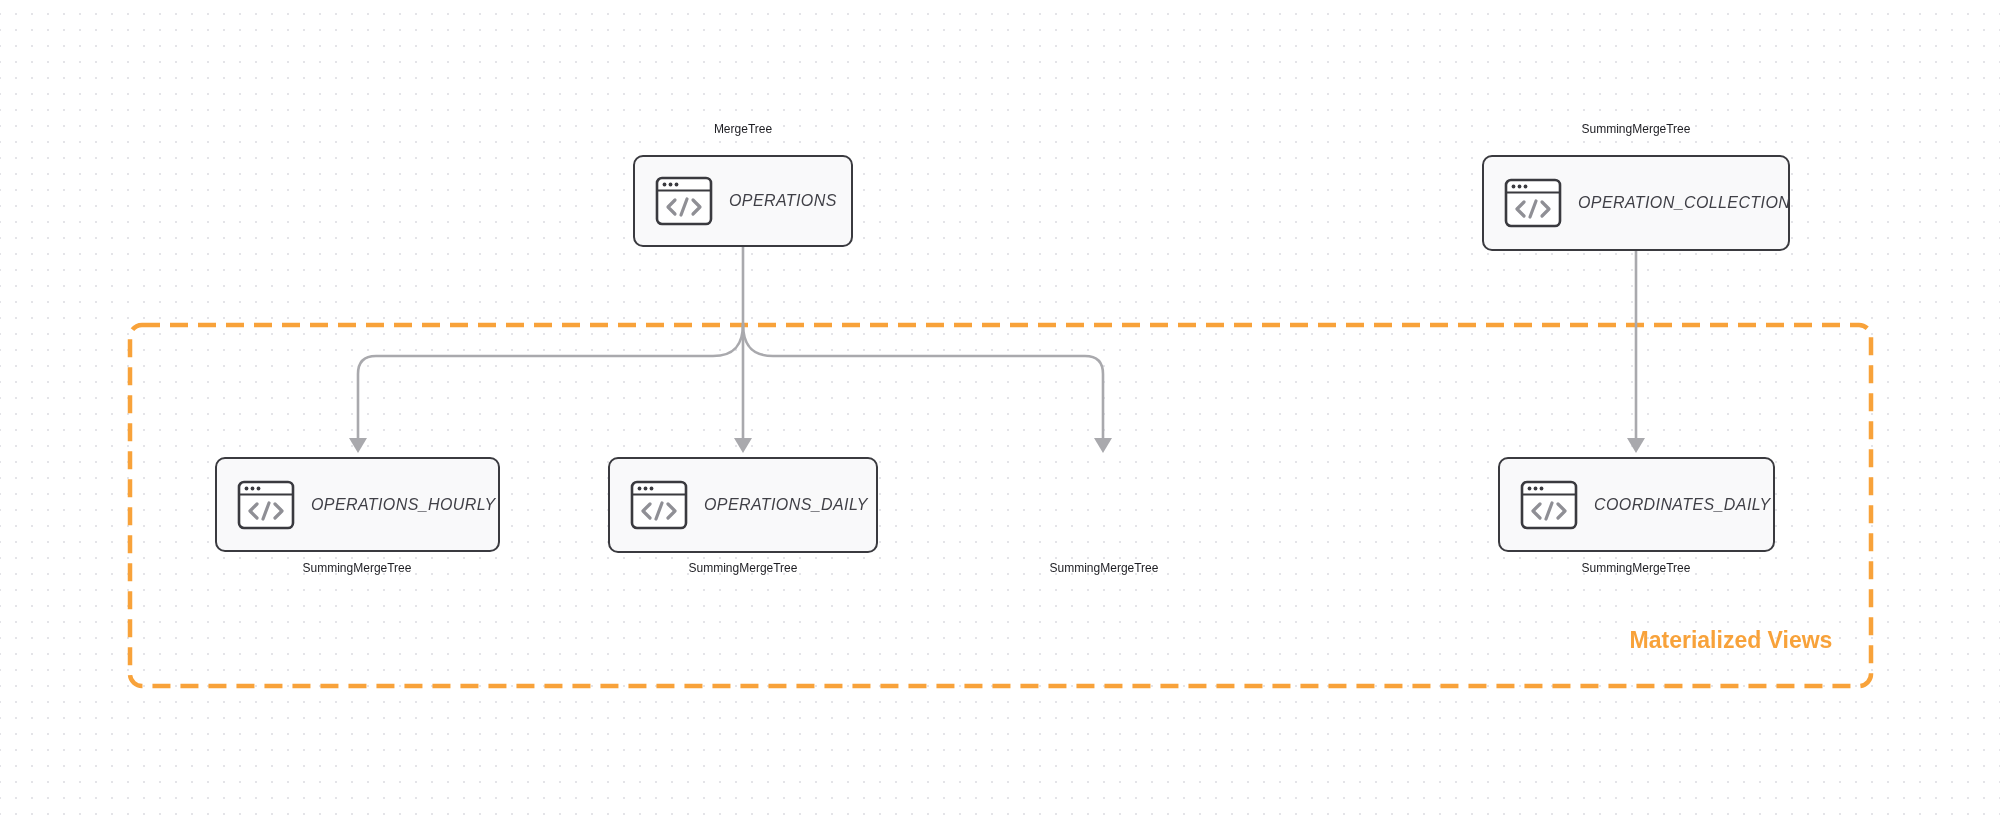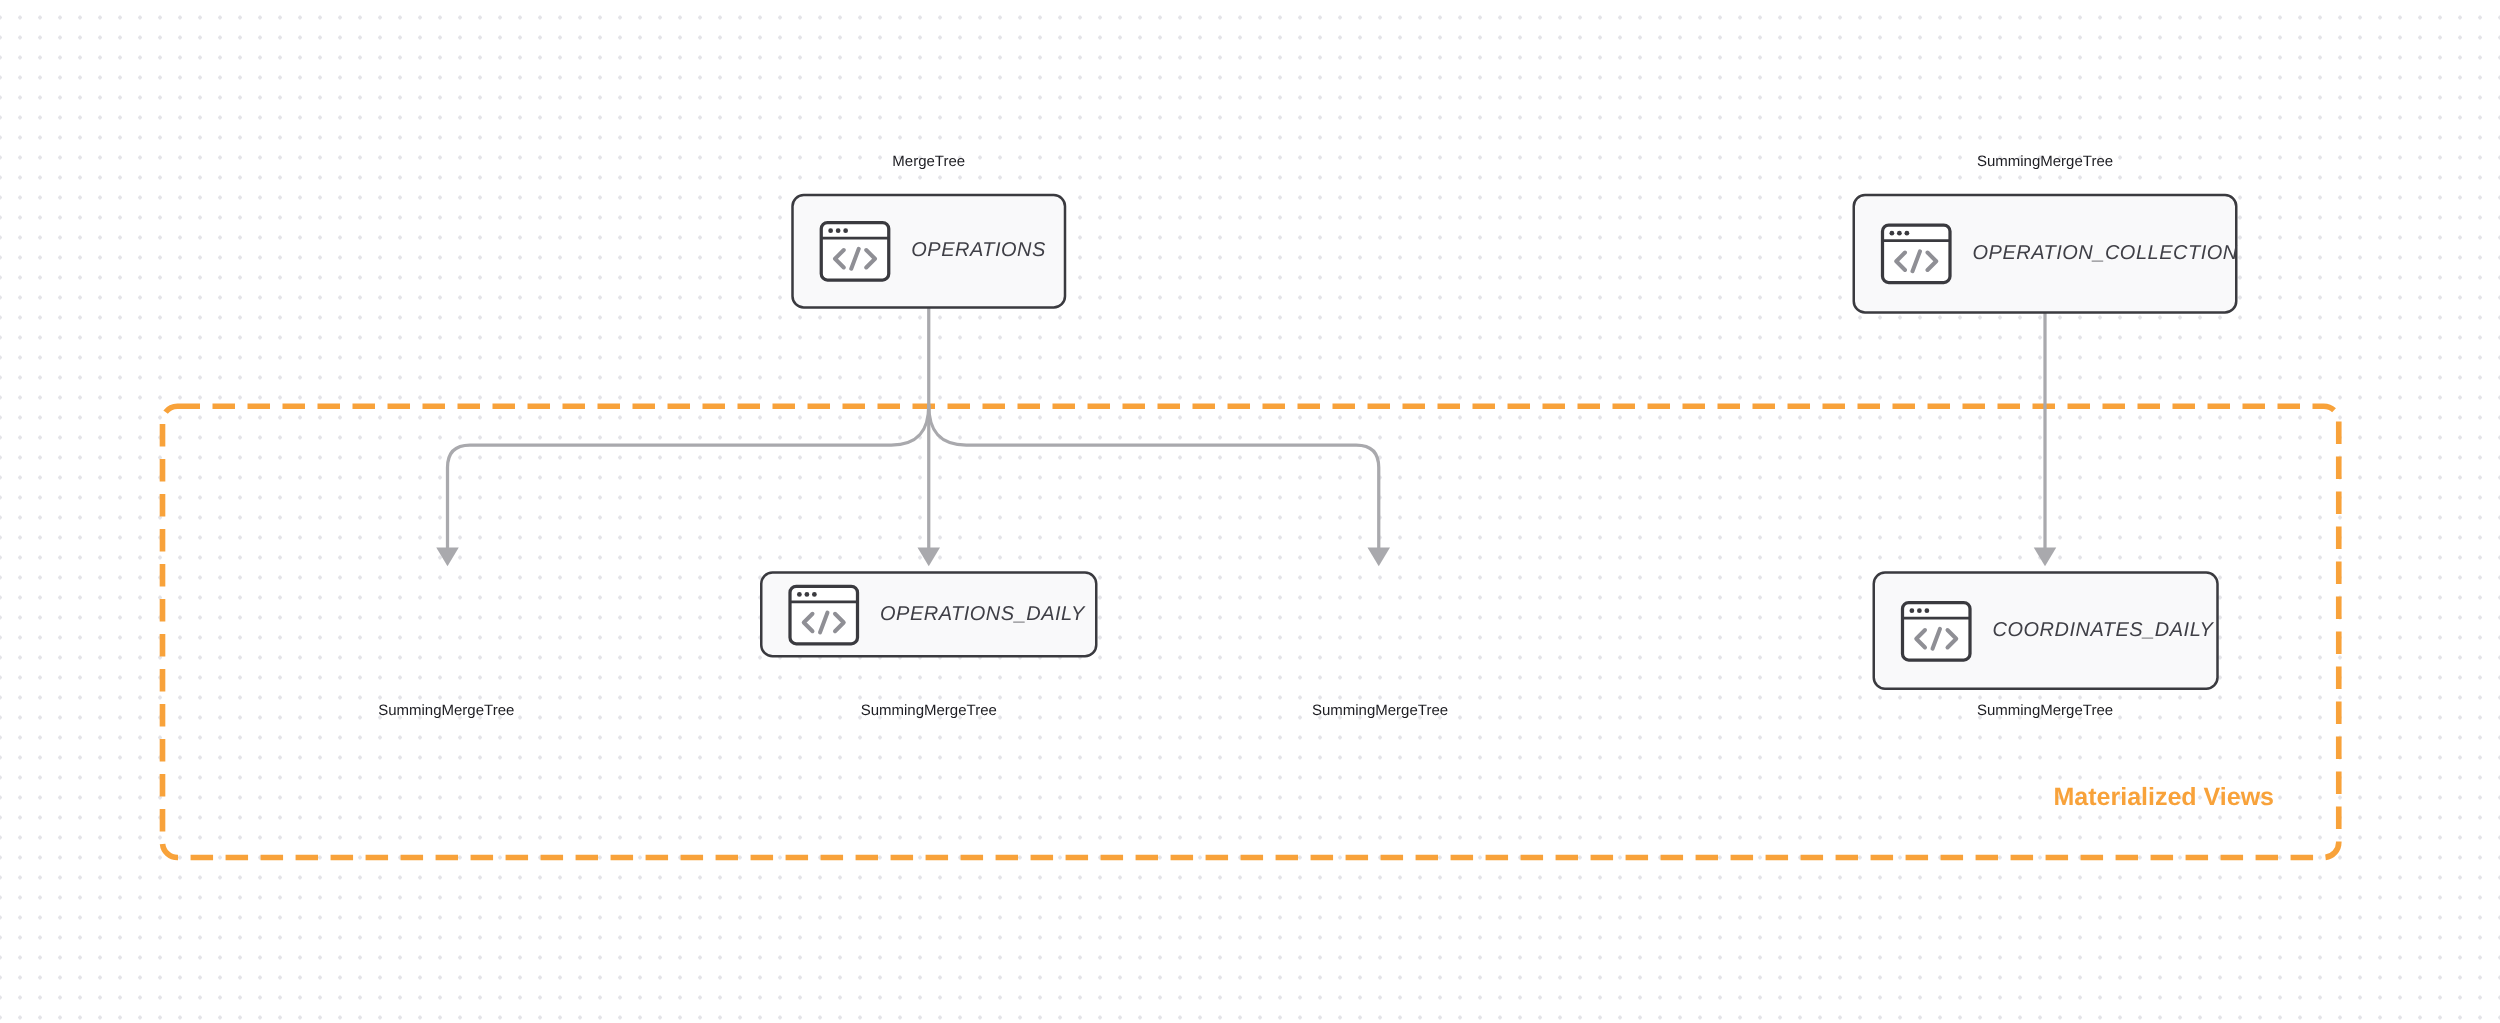--- a/index.html
+++ b/index.html
@@ -34,28 +34,28 @@
   .node .icon{flex:0 0 auto;display:flex;}
   .icon-frame{fill:#ffffff;stroke:var(--node-border);stroke-width:2.6;}
   .icon-body{fill:var(--icon-body);}
   .icon-line{stroke:var(--node-border);stroke-width:2.2;}
   .icon-dot{fill:var(--node-border);}
   .icon-code{fill:none;stroke:var(--icon-glyph);stroke-width:3.2;stroke-linecap:round;stroke-linejoin:round;}
   .engine-label{
     position:absolute;transform:translateX(-50%);font-size:12px;color:var(--label-text);white-space:nowrap;
   }
   .mv-label{
-    position:absolute;transform:translateX(-50%);font-size:20px;font-weight:600;
+    position:absolute;transform:translateX(-50%);font-size:23px;font-weight:600;
     color:var(--accent-orange);white-space:nowrap;
   }
   
   .n-operations{left:633px;top:155px;width:220px;height:92px;}
   .n-collection{left:1482px;top:155px;width:308px;height:96px;}
   .n-hourly{left:215px;top:457px;width:285px;height:95px;}
-  .n-daily{left:608px;top:457px;width:270px;height:69px;}
+  .n-daily{left:608px;top:457px;width:270px;height:96px;}
   .n-clients{left:988px;top:457px;width:232px;height:95px;}
   .n-coordinates{left:1498px;top:457px;width:277px;height:95px;}
   
   .l-operations{left:743px;top:122px;}
   .l-collection{left:1636px;top:122px;}
   .l-hourly{left:357px;top:561px;}
   .l-daily{left:743px;top:561px;}
   .l-clients{left:1104px;top:561px;}
   .l-coordinates{left:1636px;top:561px;}
   .l-mv{left:1731px;top:627px;}
@@ -116,20 +116,36 @@
         <circle class="icon-dot" cx="15.5" cy="8.5" r="1.9"></circle>
         <circle class="icon-dot" cx="21.5" cy="8.5" r="1.9"></circle>
         <polyline class="icon-code" points="20,24 13,31 20,38"></polyline>
         <line class="icon-code" x1="26" y1="39" x2="32" y2="23"></line>
         <polyline class="icon-code" points="38,24 45,31 38,38"></polyline>
       </svg>
     </span>
     <span class="table-name">OPERATION_COLLECTION</span>
   </div>
 
+  <div class="node n-hourly">
+    <span class="icon">
+      <svg width="58" height="50" viewBox="0 0 58 50">
+        <rect class="icon-body" x="3.5" y="15.5" width="51" height="31" rx="2"></rect>
+        <rect class="icon-frame" x="2" y="2" width="54" height="46" rx="5" fill="none"></rect>
+        <line class="icon-line" x1="2.5" y1="14.5" x2="55.5" y2="14.5"></line>
+        <circle class="icon-dot" cx="9.5" cy="8.5" r="1.9"></circle>
+        <circle class="icon-dot" cx="15.5" cy="8.5" r="1.9"></circle>
+        <circle class="icon-dot" cx="21.5" cy="8.5" r="1.9"></circle>
+        <polyline class="icon-code" points="20,24 13,31 20,38"></polyline>
+        <line class="icon-code" x1="26" y1="39" x2="32" y2="23"></line>
+        <polyline class="icon-code" points="38,24 45,31 38,38"></polyline>
+      </svg>
+    </span>
+    <span class="table-name">OPERATIONS_HOURLY</span>
+  </div>
 
   <div class="node n-daily">
     <span class="icon">
       <svg width="58" height="50" viewBox="0 0 58 50">
         <rect class="icon-body" x="3.5" y="15.5" width="51" height="31" rx="2"></rect>
         <rect class="icon-frame" x="2" y="2" width="54" height="46" rx="5" fill="none"></rect>
         <line class="icon-line" x1="2.5" y1="14.5" x2="55.5" y2="14.5"></line>
         <circle class="icon-dot" cx="9.5" cy="8.5" r="1.9"></circle>
         <circle class="icon-dot" cx="15.5" cy="8.5" r="1.9"></circle>
         <circle class="icon-dot" cx="21.5" cy="8.5" r="1.9"></circle>

